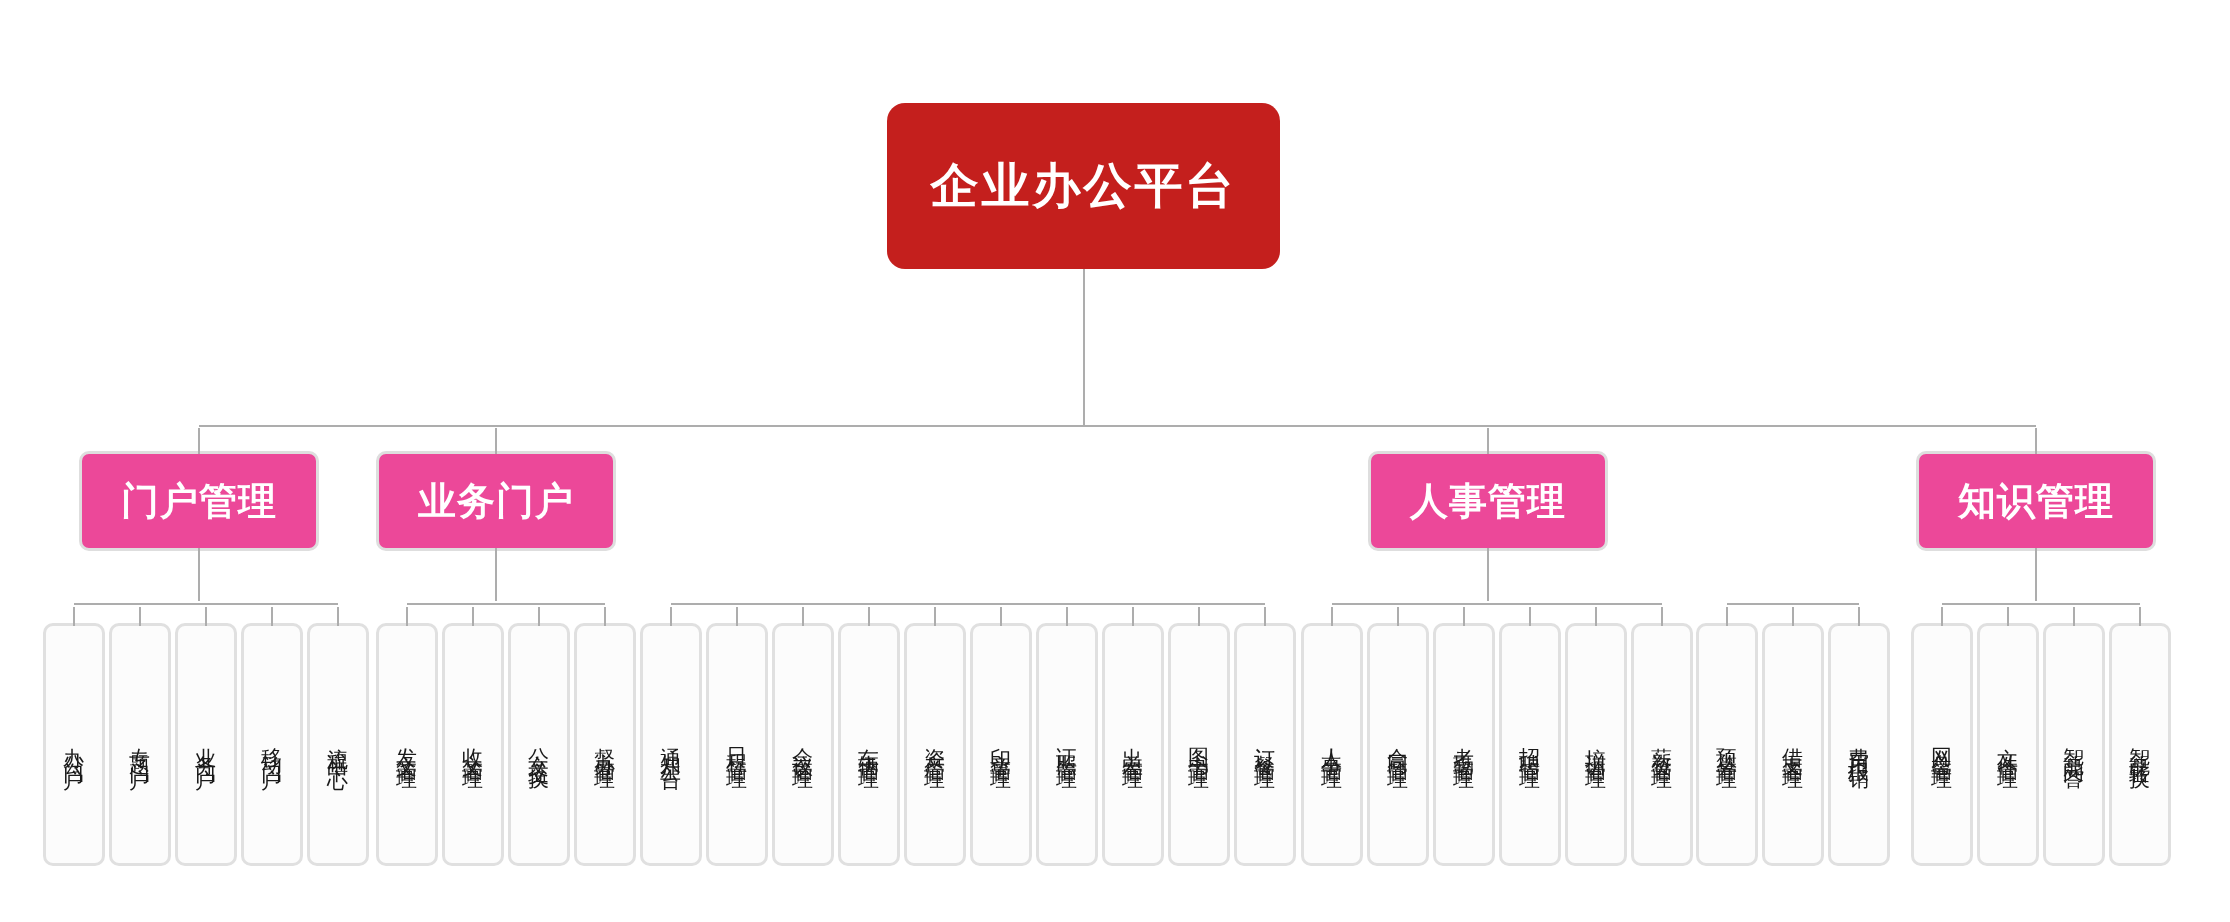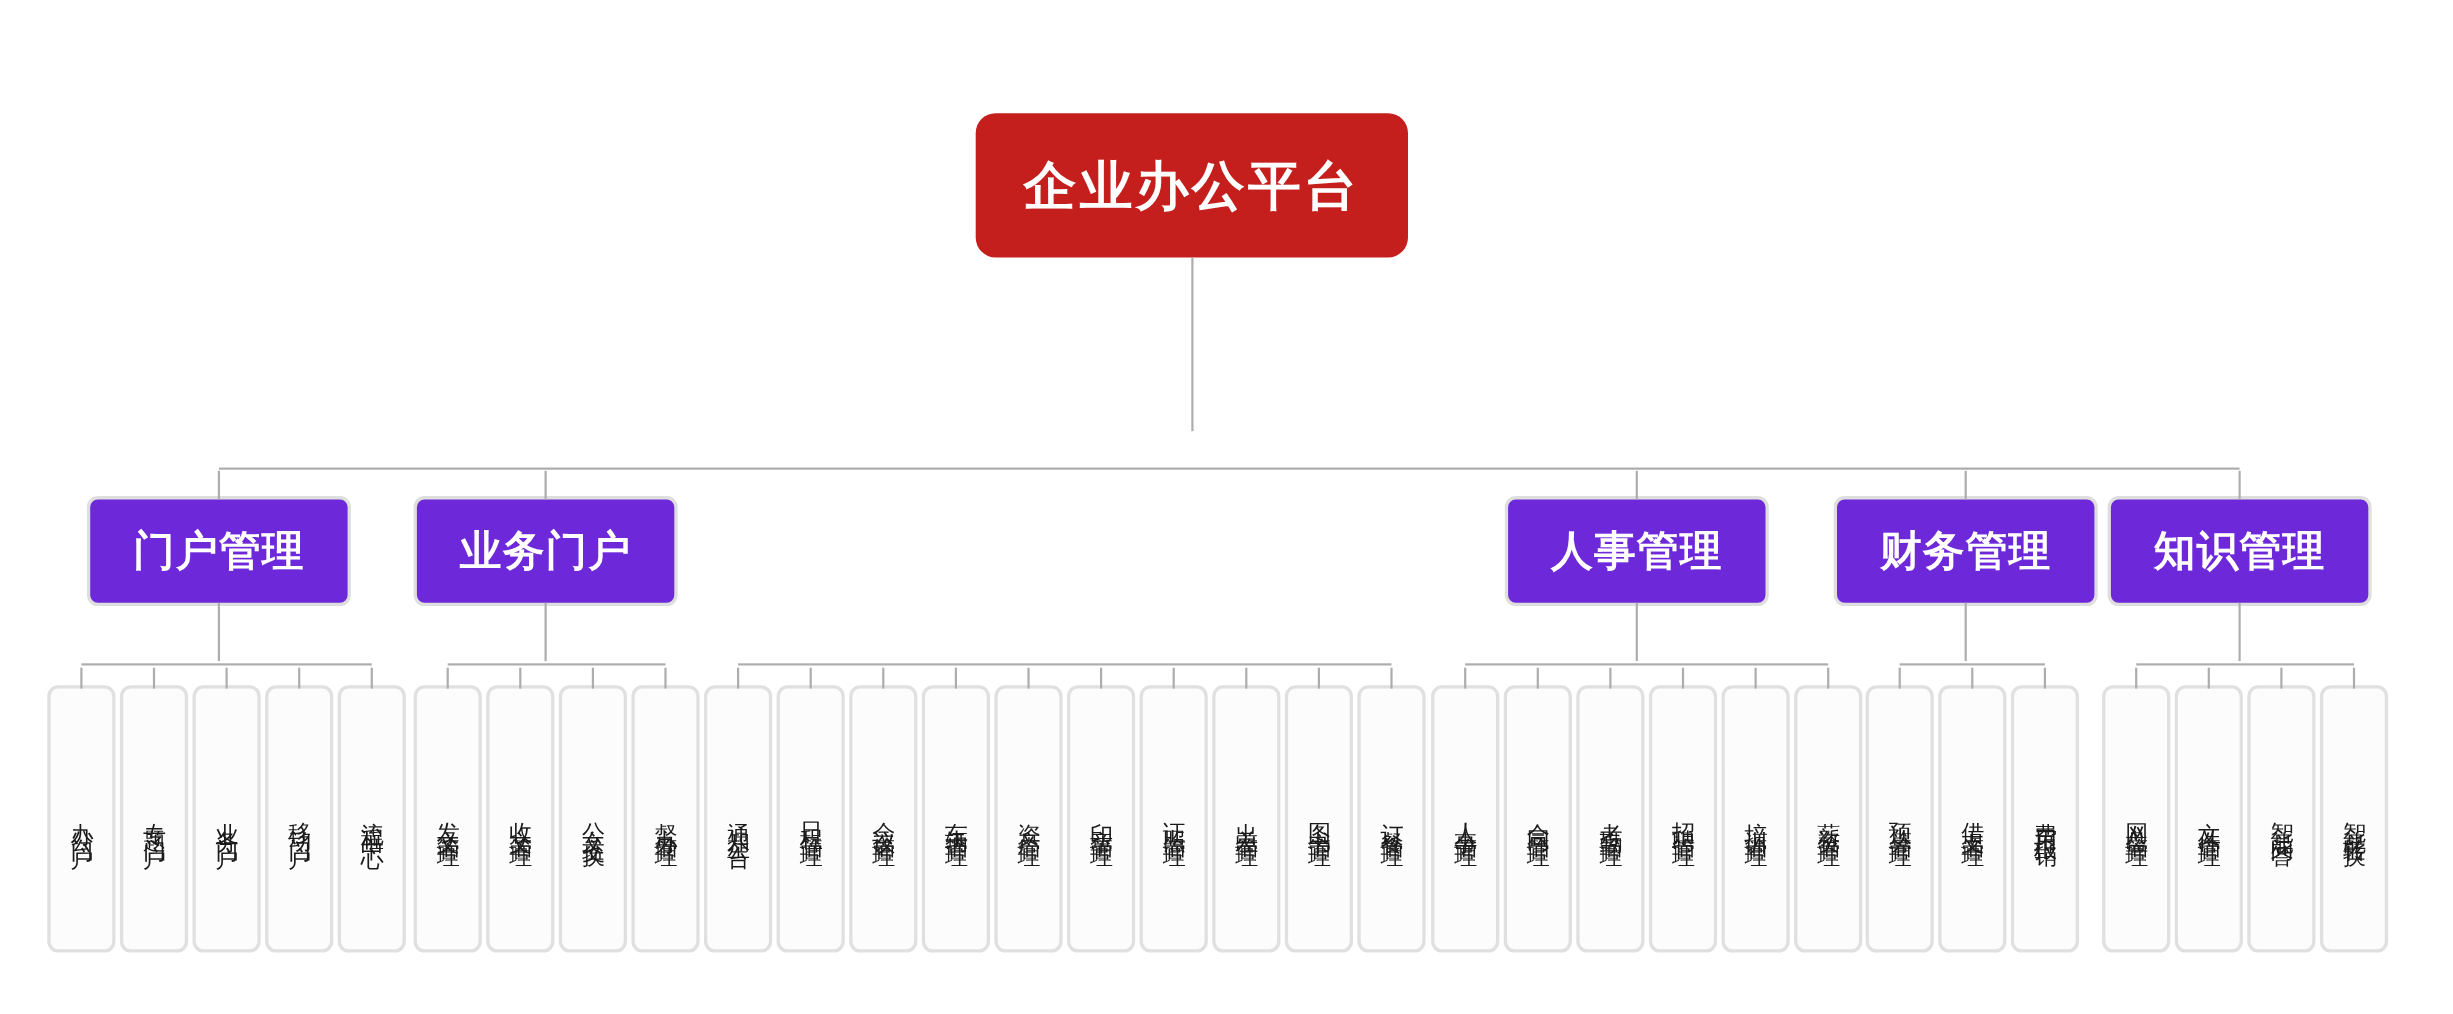--- a/index.html
+++ b/index.html
@@ -15,21 +15,21 @@
     background: #ffffff;
     overflow: hidden;
   }
 
   
   .root-node {
     position: absolute;
     left: 887px;
     top: 103px;
     width: 393px;
-    height: 131px;
+    height: 166px;
     background: #C41F1D;
     border-radius: 18px;
     display: flex;
     align-items: center;
     justify-content: center;
     color: #ffffff;
     font-size: 48px;
     font-weight: bold;
     letter-spacing: 3px;
     box-sizing: border-box;
@@ -51,21 +51,21 @@
     height: 2px;
     background: #ADADAD;
   }
 
   
   .branch-box {
     position: absolute;
     top: 451px;
     width: 240px;
     height: 100px;
-    background: #6d28d9;
+    background: #ec4899;
     border: 3px solid #DEDEDE;
     border-radius: 10px;
     box-sizing: border-box;
     display: flex;
     align-items: center;
     justify-content: center;
     color: #ffffff;
     font-size: 38px;
     font-weight: bold;
     letter-spacing: 1px;
@@ -225,21 +225,20 @@
         <span>招聘管理</span>
       </div>
     <div class="leaf">
         <span>培训管理</span>
       </div>
     <div class="leaf">
         <span>薪资管理</span>
       </div>
   </div>
 
-  <div class="branch-box" style="left:1667px">财务管理</div>
   <div class="hline" style="left:1727px; top:603px; width:132px"></div>
   <div class="leaf-row" style="left:1696px">
     <div class="leaf">
         <span>预算管理</span>
       </div>
     <div class="leaf">
         <span>借支管理</span>
       </div>
     <div class="leaf">
         <span>费用报销</span>

